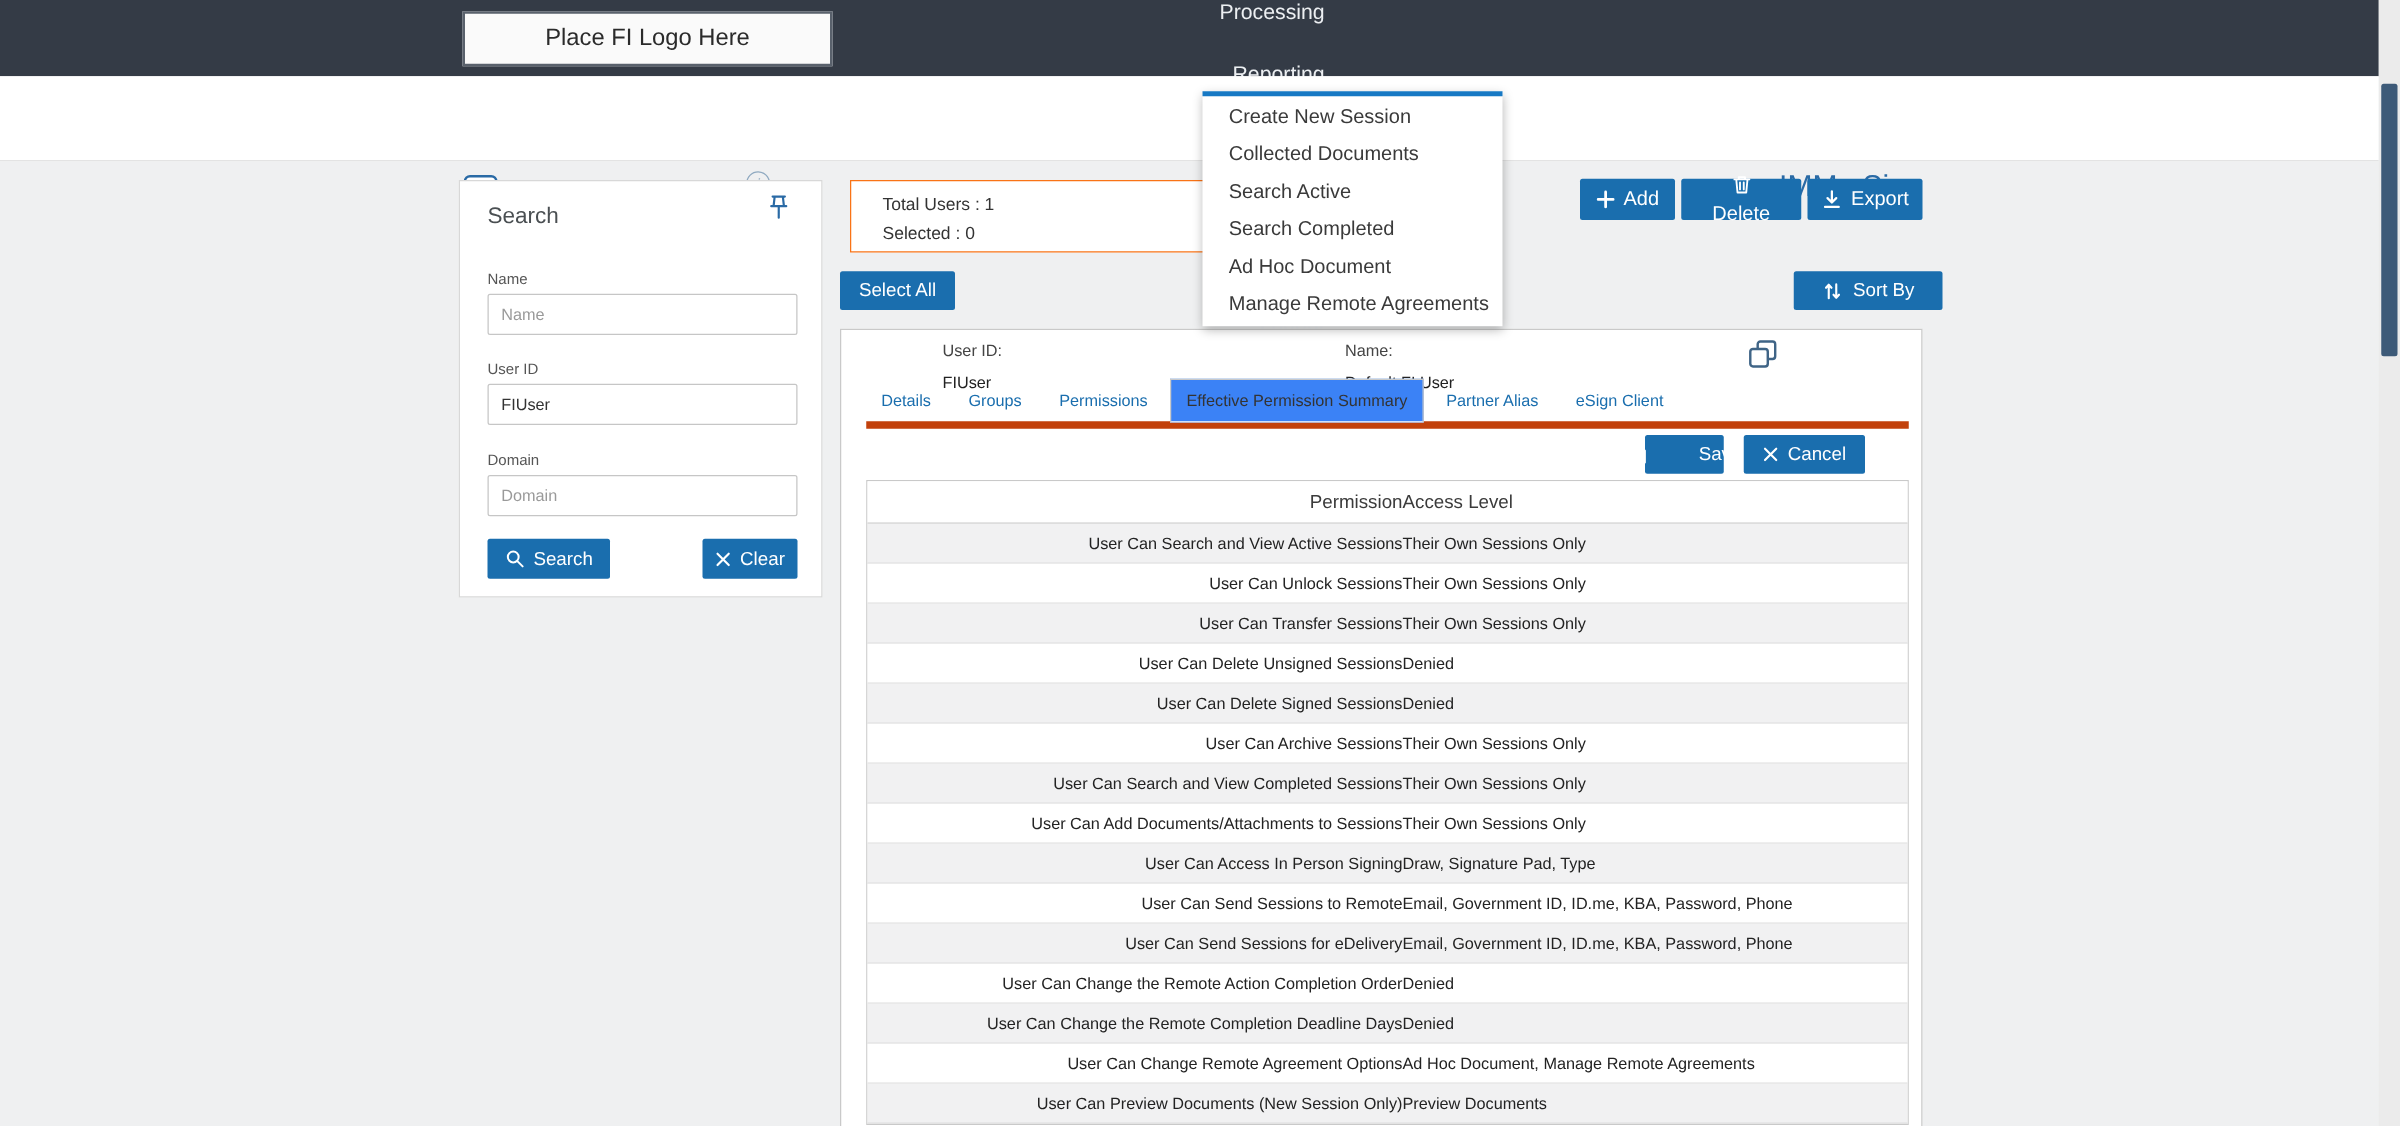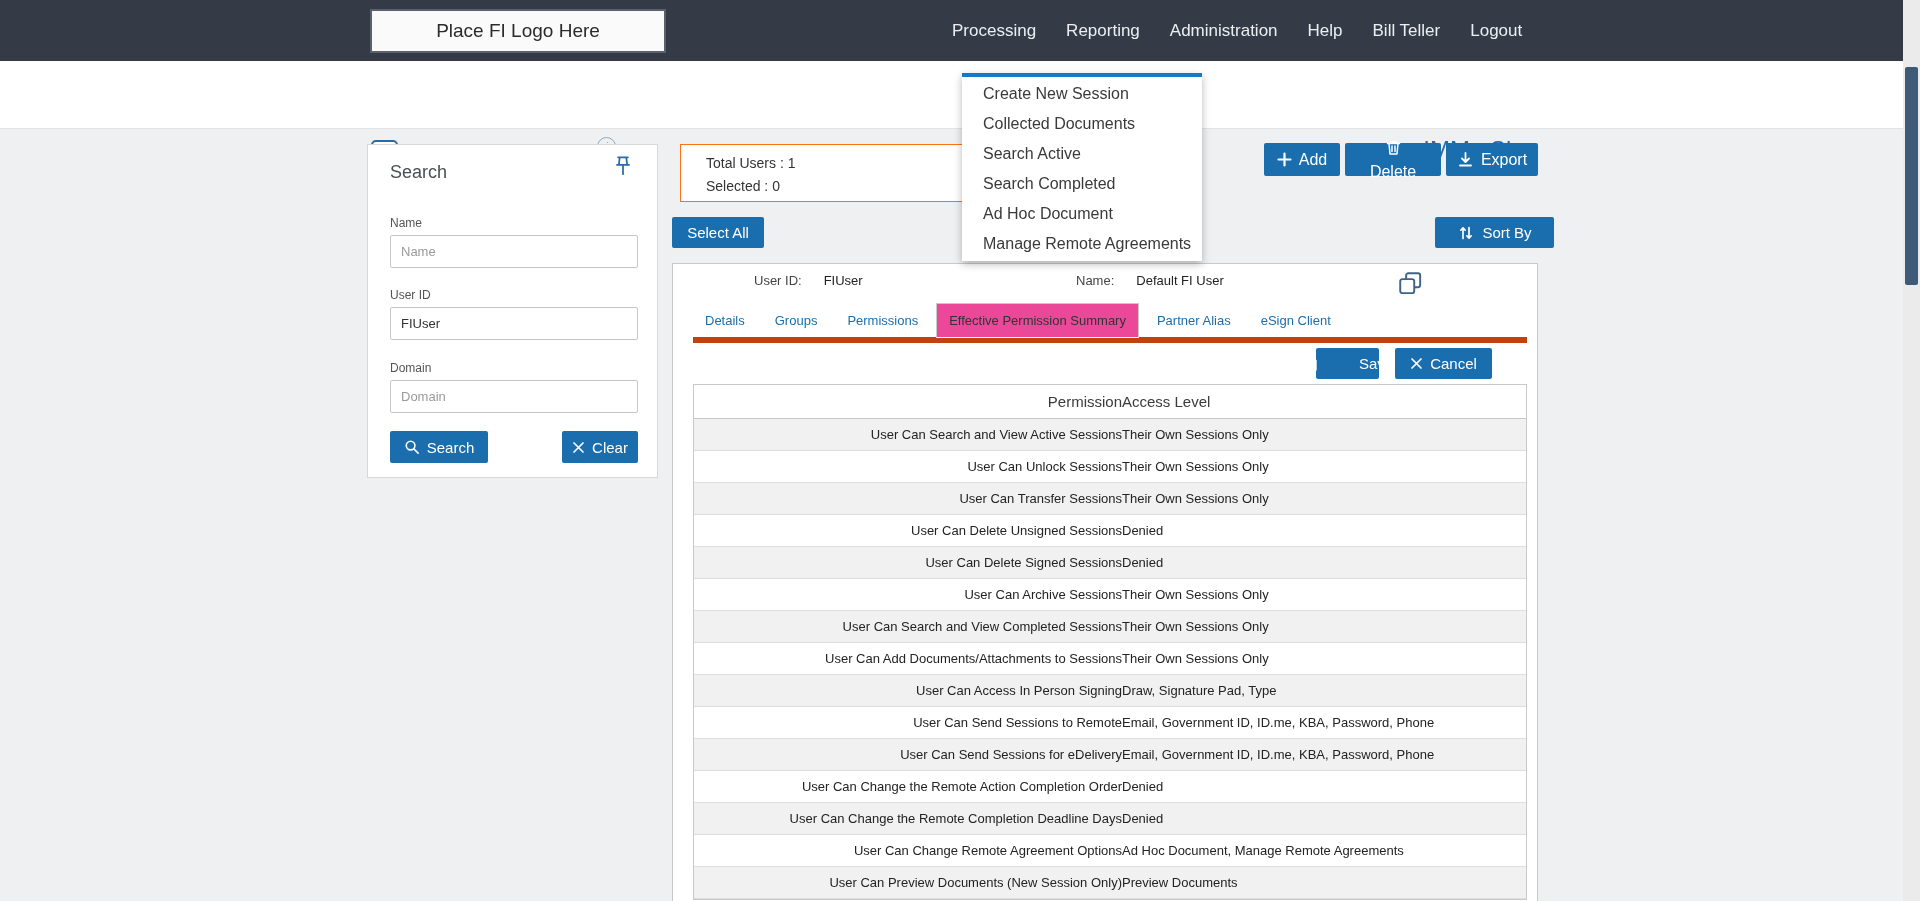--- a/index.html
+++ b/index.html
@@ -4,21 +4,21 @@
 <style>
   * { margin:0; padding:0; box-sizing:border-box; }
   html,body { width:1920px; height:901px; overflow:hidden; }
   body { font-family:"Liberation Sans", sans-serif; background:#eff0f1; position:relative; }
 
   
   .topbar { position:absolute; left:0; top:0; width:1903px; height:61px; background:#343b46; }
   .logo-box { position:absolute; left:370px; top:9px; width:296px; height:44px; background:#fafafa;
               border:2px solid #59616c; display:flex; align-items:center; justify-content:center;
               font-size:19px; color:#2b2b2b; }
-  .topnav { position:absolute; left:952px; top:0; height:61px; display:flex; align-items:center; gap:30px; }
+  .topnav { position:absolute; left:952px; top:0; height:61px; display:flex; align-items:flex-end; gap:30px;flex-direction:column; }
   .nav-item { color:#eceff2; font-size:17px; cursor:pointer; white-space:nowrap; }
 
   
   .titlebar { position:absolute; left:0; top:61px; width:1903px; height:68px; background:#ffffff;
               border-bottom:1px solid #e3e3e3; }
   .app-icon { position:absolute; left:371px; top:79px; width:27px; height:27px; border:2px solid #2a6aa5;
               border-radius:5px; display:flex; align-items:center; justify-content:center; background:#fff; }
   .page-title { position:absolute; left:407px; top:80px; font-size:22px; color:#70767a; }
   .info-badge { position:absolute; left:597px; top:76px; width:19px; height:19px; border:1px solid #8fa9c0;
                 border-radius:50%; color:#8fa9c0; font-size:12px; font-style:italic;
@@ -57,31 +57,31 @@
 
   
   .btn-add    { position:absolute; left:1264px; top:143px; width:76px; height:33px; font-size:16px;justify-content:center; }
   .btn-delete { position:absolute; left:1345px; top:143px; width:96px; height:33px; font-size:16px;flex-direction:column; }
   .btn-export { position:absolute; left:1446px; top:143px; width:92px; height:33px; font-size:16px;text-align:right; }
   .btn-select-all { position:absolute; left:672px; top:217px; width:92px; height:31px; }
   .btn-sort-by    { position:absolute; left:1435px; top:217px; width:119px; height:31px; }
 
   
   .card { position:absolute; left:672px; top:263px; width:866px; height:700px; background:#fff; border:1px solid #c9c9c9; }
-  .meta { position:absolute; top:9px; font-size:13px; display:flex; gap:22px; }
+  .meta { position:absolute; top:9px; font-size:13px; display:flex; gap:10px;flex-direction:column; }
   .meta-id { left:81px; } .meta-nm { left:403px; }
   .meta-label { color:#444; }
   .meta-value { color:#222; }
   .copy-btn { position:absolute; left:724px; top:6px; width:28px; height:28px; cursor:pointer; }
 
   .tabs { position:absolute; left:20px; top:44px; width:834px; height:35px; display:flex; align-items:flex-end;
           gap:6px; border-bottom:6px solid #c2410c; }
   .tab { height:33px; display:flex; align-items:center; padding:0 12px; font-size:13px; color:#1a6eae;
          cursor:pointer; white-space:nowrap; }
-  .tab.active { height:35px; margin-bottom:-1px; background:#ec4899; border:1px solid #c9c9c9;
+  .tab.active { height:35px; margin-bottom:-1px; background:#3b82f6; border:1px solid #c9c9c9;
                 border-bottom:1px solid #fff; color:#333; }
 
   .card-actions { position:absolute; right:45px; top:84px; display:flex; gap:16px; }
   .btn-save { width:63px; height:31px; padding:0 6px;gap:41px; }
   .btn-cancel { width:97px; height:31px; }
 
   
   .ptable { position:absolute; left:20px; top:120px; width:834px; border:1px solid #c9c9c9; background:#fff; }
   .ptable-header { display:flex; height:34px; align-items:center; border-bottom:1px solid #c9c9c9;
                    font-size:15px; color:#3b3b3b; background:#fff; }

